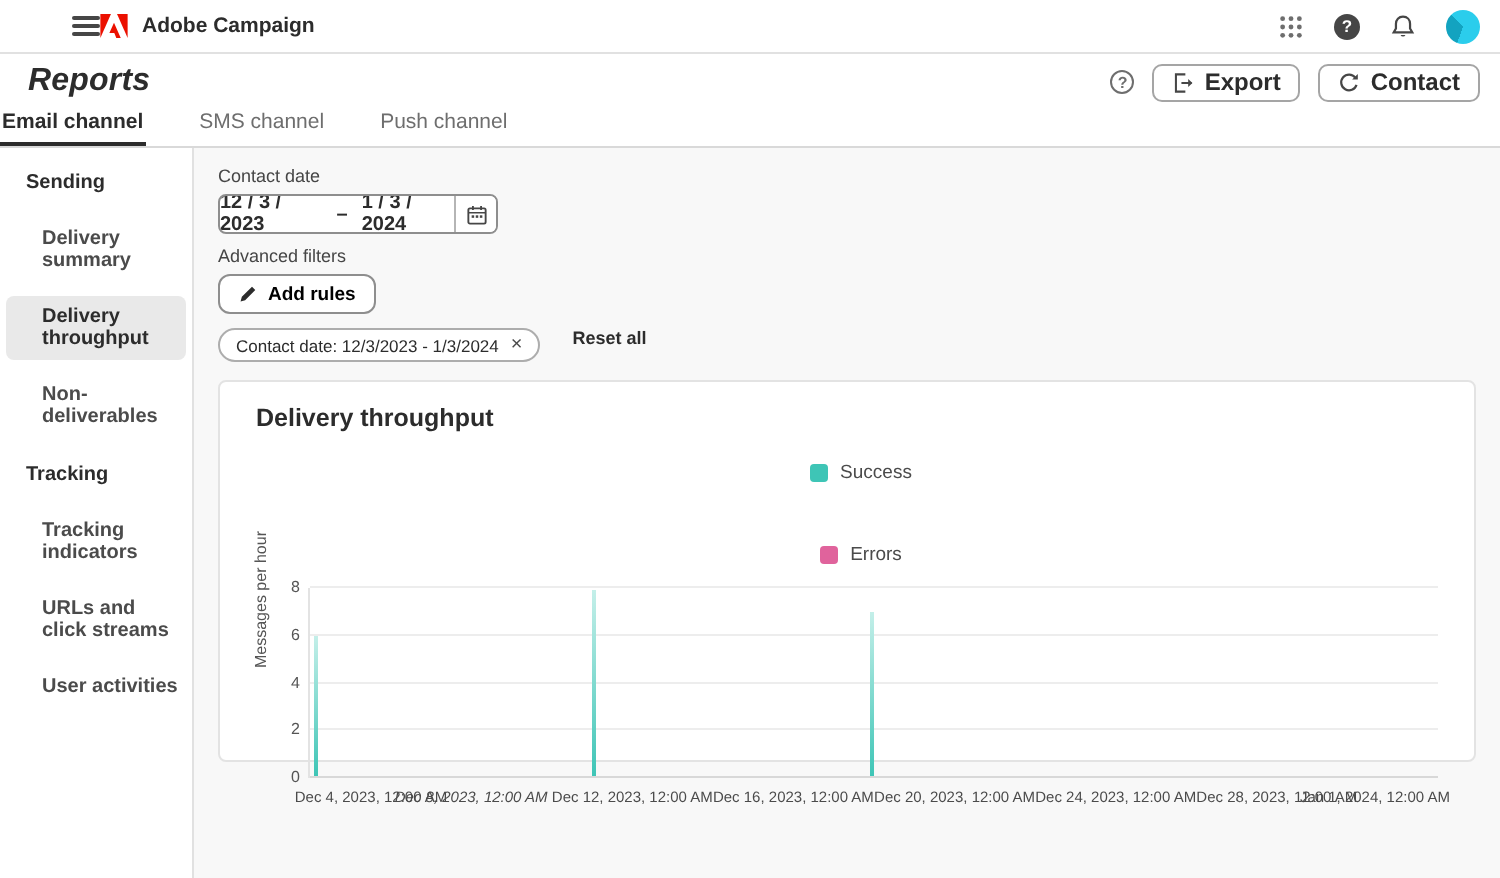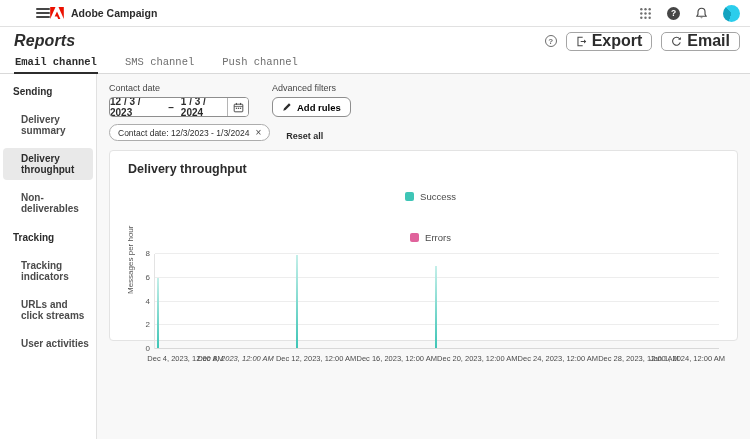--- a/index.html
+++ b/index.html
@@ -15,48 +15,48 @@
   .topbar-right { margin-left:auto; display:flex; align-items:center; gap:15px; }
   .icon-btn { display:flex; align-items:center; justify-content:center; cursor:pointer; background:none; border:none; }
   .help-circle { width:13px; height:13px; border-radius:50%; background:#464646; color:#fff; font-size:8.5px; font-weight:bold; display:flex; align-items:center; justify-content:center; }
   .avatar { width:17px; height:17px; border-radius:50%; background:conic-gradient(from 200deg, #13a3c0 0 32%, #2bcdec 32% 100%); border:none; cursor:pointer; }
 
   
   .header-row { height:28px; display:flex; align-items:center; padding:0 10px 0 14px; background:#fff; }
   .page-title { font-size:16px; font-weight:bold; letter-spacing:.1px;font-style:italic; }
   .header-actions { margin-left:auto; display:flex; align-items:center; gap:9px; }
   .info-circle { width:12px; height:12px; border-radius:50%; border:1px solid #6e6e6e; color:#6e6e6e; font-size:8px; font-weight:bold; display:flex; align-items:center; justify-content:center; background:#fff; cursor:pointer; }
-  .btn { display:flex; align-items:center; gap:5px; height:19px; padding:0 9px; background:#fff; border:1px solid #a5a5a5; border-radius:5px; font-size:16px; font-weight:bold; color:#2c2c2c; cursor:pointer; font-family:inherit; }
-
-  
-  .tabs-row { height:19px; display:flex; align-items:center; padding-left:14px; border-bottom:1px solid #d9d9d9; background:#fff; gap:26px;font-family:Liberation Mono, monospace; }
+  .btn { display:flex; align-items:center; gap:5px; height:19px; padding:0 9px; background:#fff; border:1px solid #a5a5a5; border-radius:5px; font-size:12px; font-weight:bold; color:#2c2c2c; cursor:pointer; font-family:inherit; }
+
+  
+  .tabs-row { height:19px; display:flex; align-items:flex-end; border-bottom:1px solid #d9d9d9; background:#fff; gap:26px; }
   .tab { font-size:10.5px; color:#6e6e6e; padding:2px 1px 4px; cursor:pointer; border-bottom:2px solid transparent; }
   .tab.active { color:#2c2c2c; font-weight:bold; border-bottom-color:#2c2c2c; }
 
   
   .body-row { display:flex; height:365px; }
   .sidebar { width:97px; background:#fff; border-right:1px solid #e1e1e1; padding-top:6px; flex:none; }
   .side-header { font-size:10px; font-weight:bold; color:#2c2c2c; padding:6px 6px 5px 13px; }
   .side-item { font-size:10px; color:#4b4b4b; padding:5px 4px 5px 18px; margin:7px 3px; border-radius:4px; cursor:pointer;font-weight:bold; }
   .side-item.selected { background:#e9e9e9; color:#2c2c2c; }
 
   .main { flex:1; background:#f8f8f8; padding:9px 12px 0 12px; position:relative; }
 
   
-  .filters { display:flex; gap:23px; align-items:flex-start; }
+  .filters { display:flex; gap:6px; align-items:flex-start;flex-direction:column; }
   .field label { display:block; font-size:9px; color:#464646; margin-bottom:4px; }
   .date-input { display:flex; align-items:stretch; width:140px; height:20px; background:#fff; border:1px solid #8e8e8e; border-radius:4px; overflow:hidden; }
   .date-text { flex:1; display:flex; align-items:center; justify-content:center; gap:7px; font-size:10px; font-weight:bold; color:#2c2c2c; }
   .cal-seg { width:21px; border-left:1px solid #b5b5b5; display:flex; align-items:center; justify-content:center; cursor:pointer; background:#fff; }
   .folder-input { display:flex; align-items:stretch; width:138px; height:20px; background:#fff; border:1px solid #8e8e8e; border-radius:4px; overflow:hidden; }
   .folder-input input { flex:1; border:none; outline:none; font-size:10px; padding:0 5px; min-width:0; font-family:inherit; }
   .folder-seg { width:21px; border-left:1px solid #b5b5b5; display:flex; align-items:center; justify-content:center; cursor:pointer; background:#fff; }
   .addrules-btn { display:flex; align-items:center; gap:5px; height:20px; padding:0 9px; background:#fff; border:1px solid #8e8e8e; border-radius:6px; font-size:9.5px; font-weight:bold; cursor:pointer; font-family:inherit; }
 
-  .chip-row { display:flex; align-items:flex-end; margin-top:7px; gap:16px; }
+  .chip-row { display:flex; align-items:flex-start; margin-top:7px; gap:16px; }
   .chip { display:flex; align-items:center; gap:6px; height:17px; padding:0 8px; border:1px solid #adadad; border-radius:9px; background:#fff; font-size:8.5px; color:#2c2c2c; }
   .chip-x { font-size:10px; color:#4b4b4b; cursor:pointer; line-height:1; }
   .reset-all { font-size:9px; font-weight:bold; color:#2c2c2c; cursor:pointer; }
 
   
   .card { margin-top:9px; background:#fff; border:1px solid #e3e3e3; border-radius:4px; height:191px; padding:11px 18px 0 18px; }
   .card-title { font-size:12.5px; font-weight:bold; }
   .legend { display:flex; align-items:center; gap:30px; margin:15px 0 0 14px;flex-direction:column; }
   .legend-item { display:flex; align-items:center; gap:6px; }
   .legend-swatch { width:9px; height:9px; border-radius:2px; }
@@ -134,21 +134,21 @@
       </span>
       <span>Export</span>
     </button>
     <button class="btn">
       <span style="display:flex;">
         <svg width="11" height="11" viewBox="0 0 14 14">
             <path d="M11.8 8.2A5 5 0 1 1 11 3.6" fill="none" stroke="#464646" stroke-width="1.4"></path>
             <path d="M12.6 1.2v3.6H9z" fill="#464646"></path>
           </svg>
       </span>
-      <span>Email</span>
+      <span>Contact</span>
     </button>
   </div>
 </div>
 
 <div class="tabs-row">
   <div class="tab active">Email channel</div>
   <div class="tab">SMS channel</div>
   <div class="tab">Push channel</div>
 </div>
 

